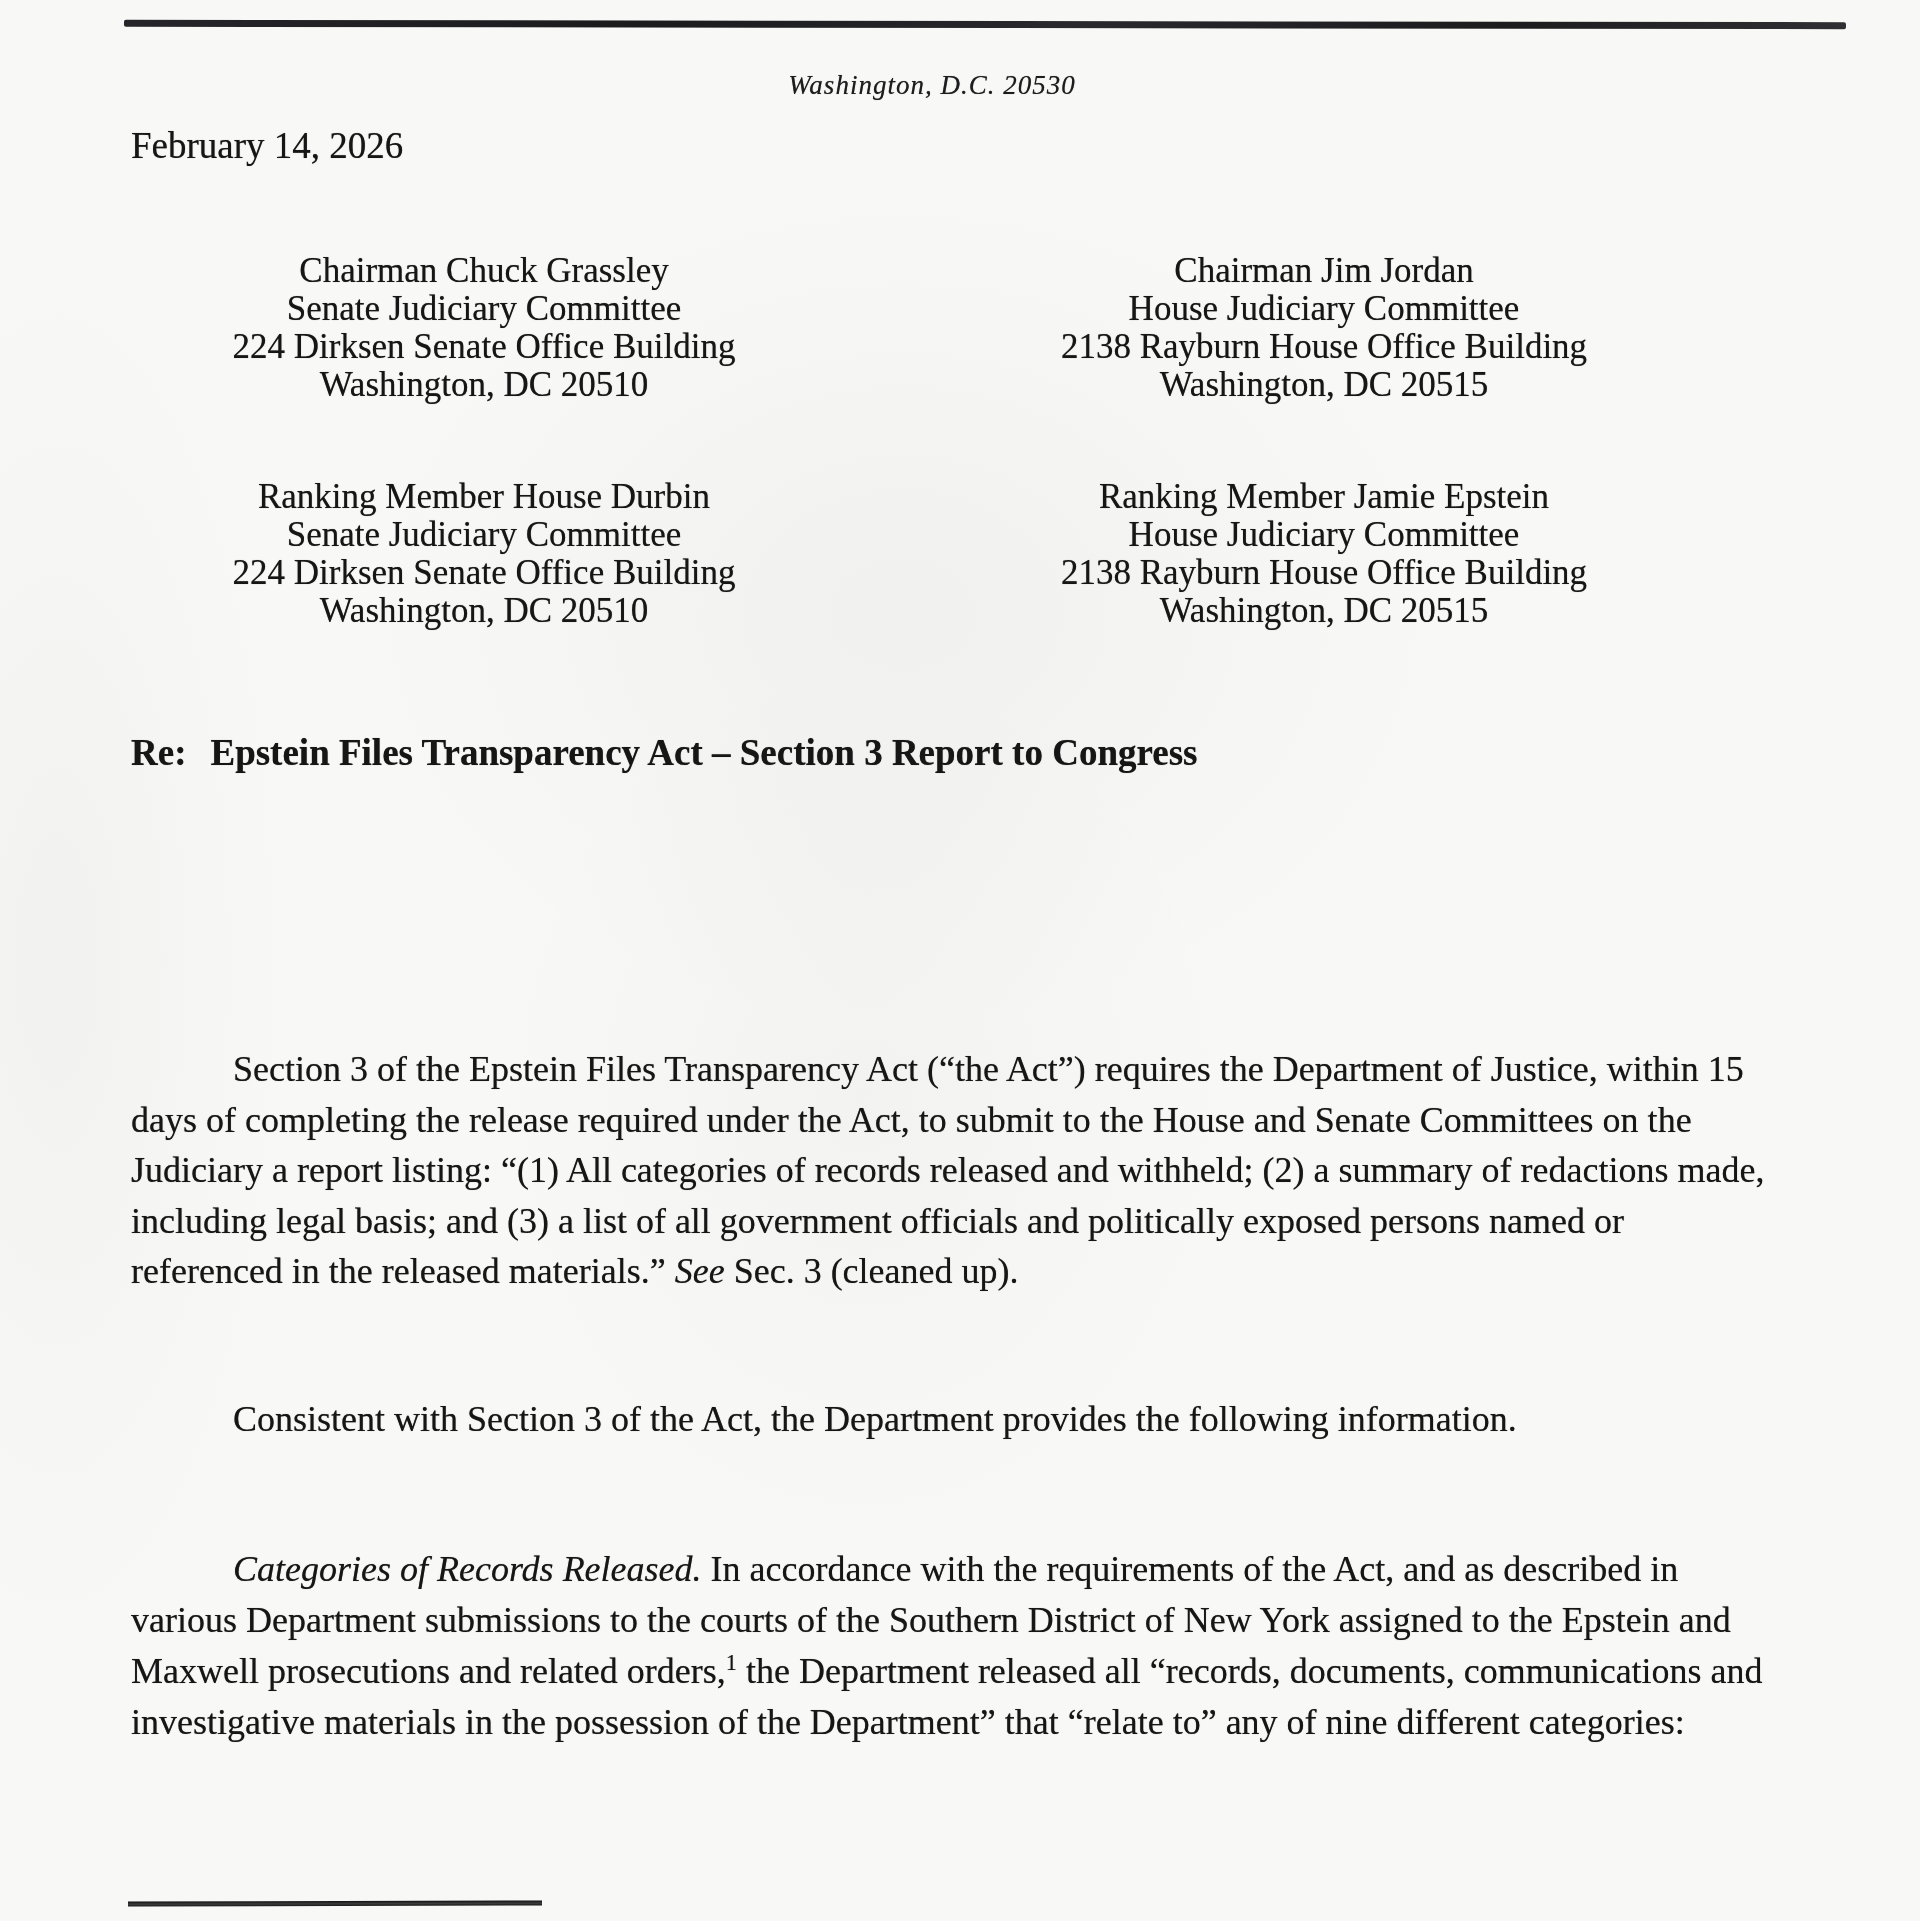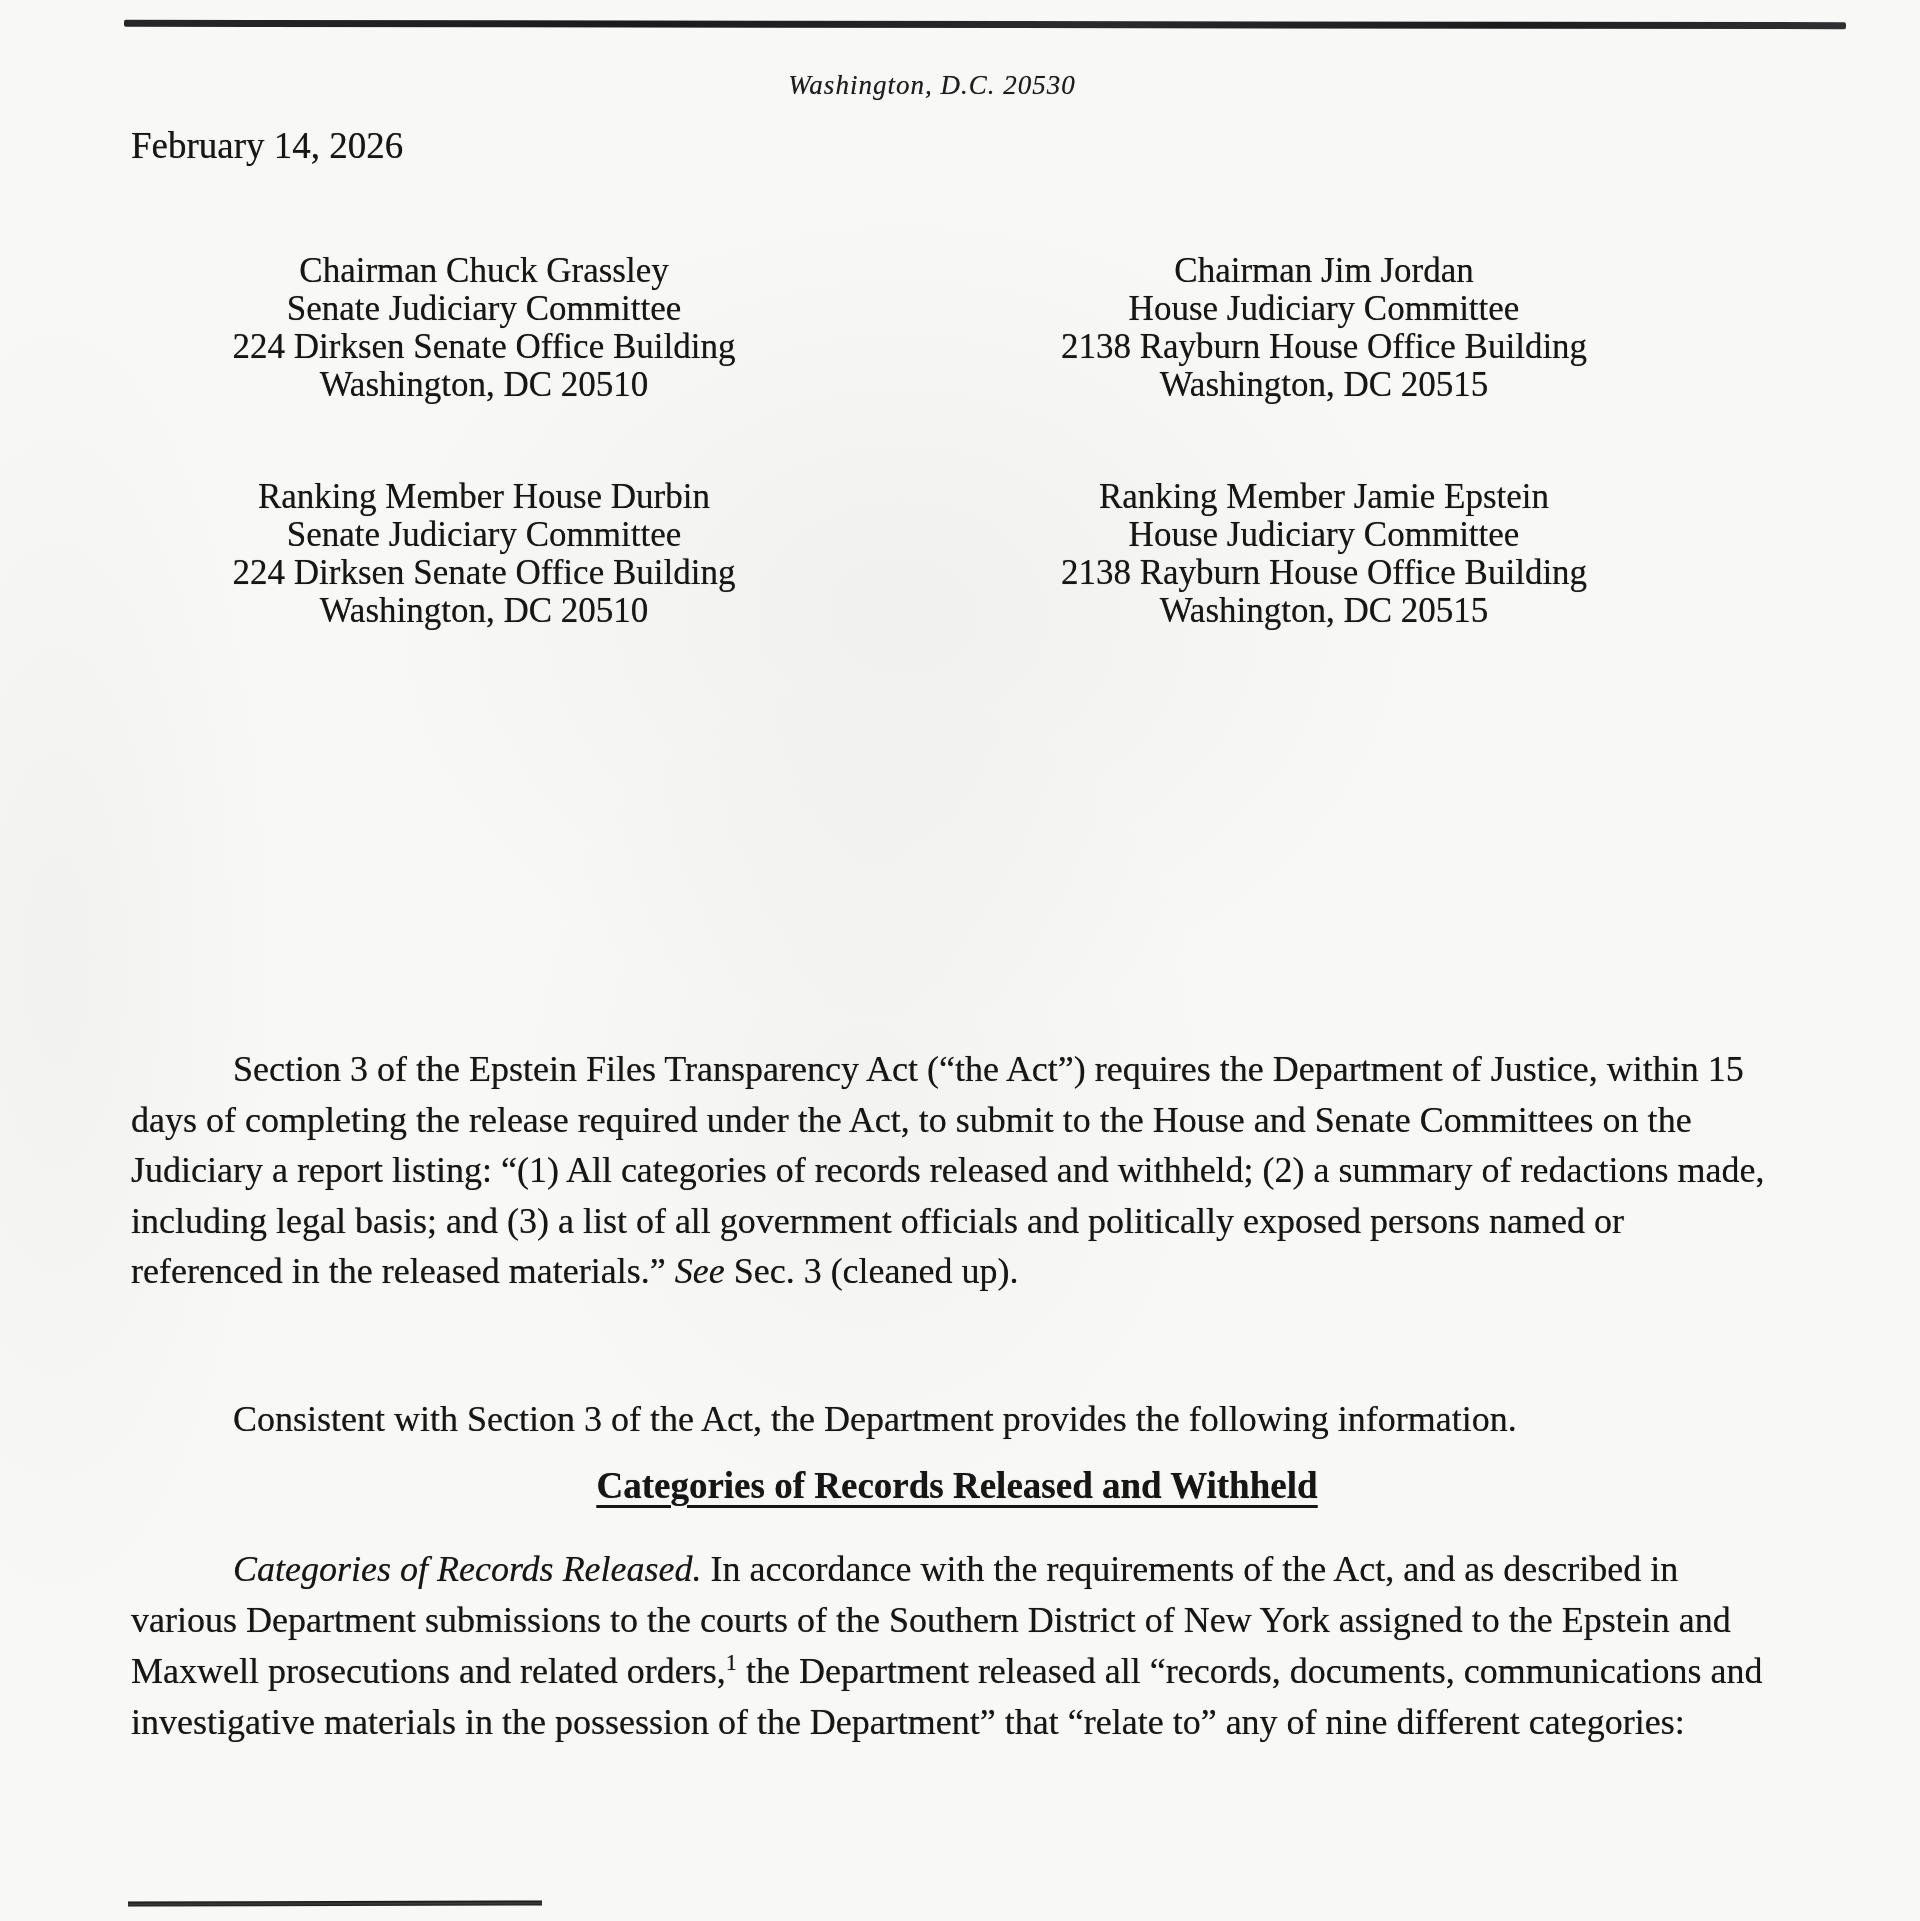--- a/index.html
+++ b/index.html
@@ -96,28 +96,30 @@
       <div>
         <div class="addr-line scan-text">Ranking Member Jamie Epstein</div>
         <div class="addr-line scan-text">House Judiciary Committee</div>
         <div class="addr-line scan-text">2138 Rayburn House Office Building</div>
         <div class="addr-line scan-text">Washington, DC 20515</div>
       </div>
     </div>
 
   </div>
 
+  <div class="subject-line scan-text">
+    <span class="subject-label">Re:</span><span>Epstein Files Transparency Act – Section 3 Report to Congress</span>
+  </div>
 
   <div class="body-para para-1 scan-text">
     <span>Section 3 of the Epstein Files Transparency Act (“the Act”) requires the Department of Justice, within 15 days of completing the release required under the Act, to submit to the House and Senate Committees on the Judiciary a report listing: “(1) All categories of records released and withheld; (2) a summary of redactions made, including legal basis; and (3) a list of all government officials and politically exposed persons named or referenced in the released materials.” </span><span class="italic">See</span><span> Sec. 3 (cleaned up).</span>
   </div>
 
   <div class="body-para para-2 scan-text">Consistent with Section 3 of the Act, the Department provides the following information.</div>
 
-  <div class="section-heading scan-text">Categories of Records Released and Withheld</div>
 
   <div class="body-para para-3 scan-text">
     <span class="italic">Categories of Records Released.</span><span> In accordance with the requirements of the Act, and as described in various Department submissions to the courts of the Southern District of New York assigned to the Epstein and Maxwell prosecutions and related orders,</span><sup class="fn">1</sup><span> the Department released all “records, documents, communications and investigative materials in the possession of the Department” that “relate to” any of nine different categories:</span>
   </div>
 
   <div class="footnote-rule"></div>
 
 </div>
 
 </body></html>

